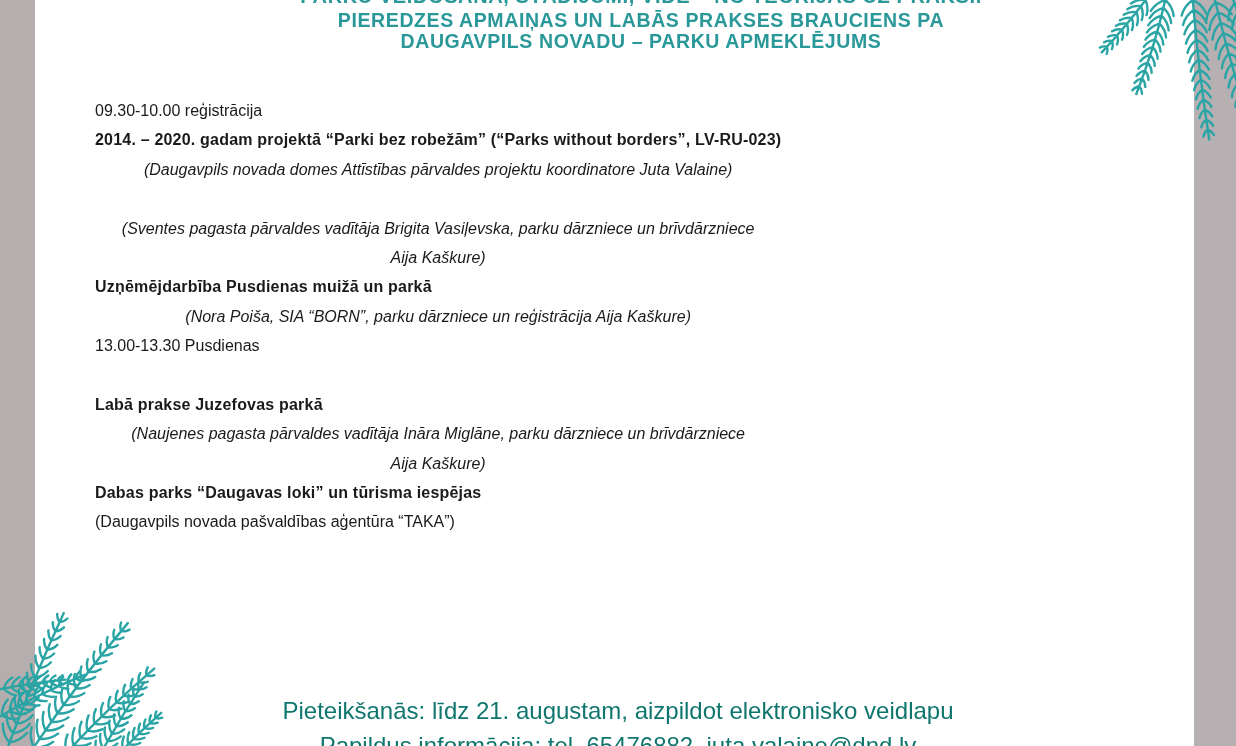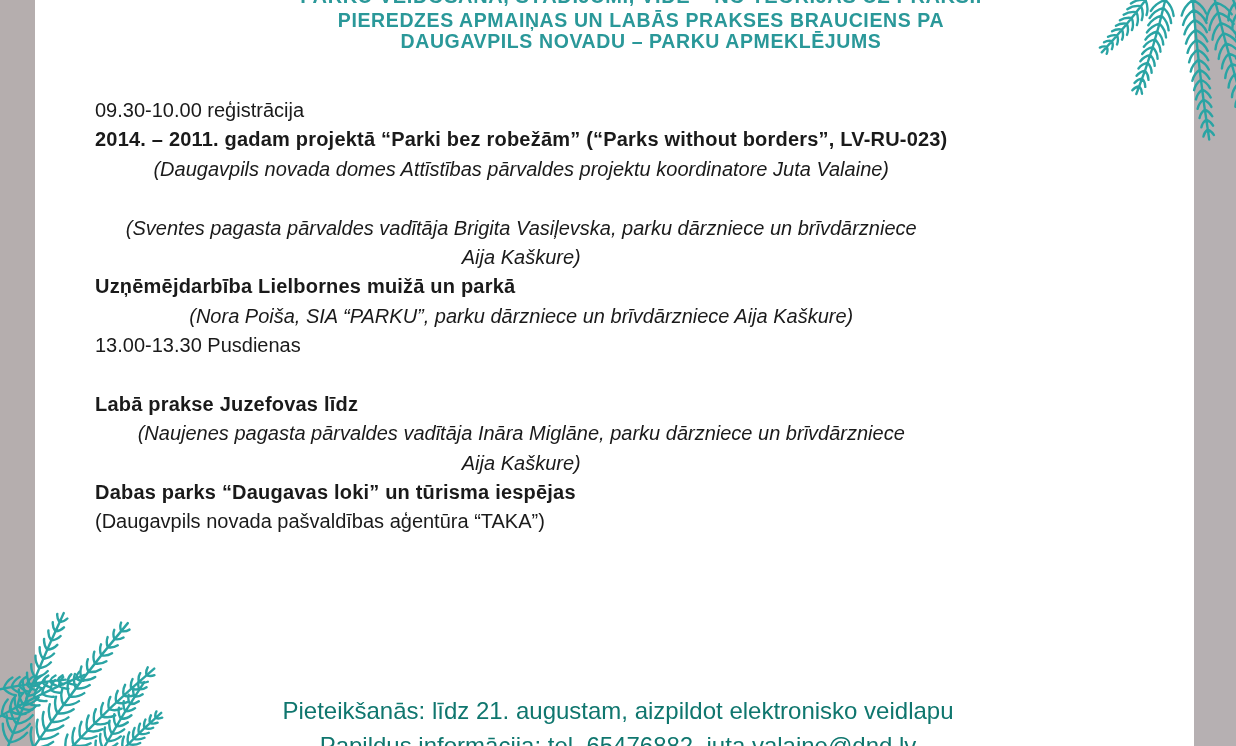--- a/index.html
+++ b/index.html
@@ -16,21 +16,21 @@
     color:#2a9899;font-weight:bold;letter-spacing:.6px;white-space:nowrap;padding-left:23px;
   }
   #header-line-clipped{top:-15px;font-size:20px;line-height:22px;}
   #header-line-1{top:9px;font-size:19.5px;line-height:22px;}
   #header-line-2{top:30px;font-size:19.5px;line-height:22px;}
 
   #schedule{
     position:absolute;left:95px;top:96px;z-index:2;color:#1a1a1a;
   }
   #schedule .line{
-    height:29.4px;line-height:29.4px;font-size:20px;white-space:nowrap;
+    height:29.4px;line-height:29.4px;font-size:16px;white-space:nowrap;
   }
   #schedule .bold{font-weight:bold;letter-spacing:.2px;}
   #schedule .italic{font-style:italic;text-align:center;}
   #schedule .blank{height:29.4px;}
 
   .footer-line{
     position:absolute;left:0;width:100%;text-align:center;z-index:2;
     font-size:24px;color:#0f766e;white-space:nowrap;line-height:25px;
   }
   #footer-line-1{top:698px;}
@@ -48,30 +48,30 @@
 
   <div id="left-border" class="side-border"></div>
   <div id="right-border" class="side-border"></div>
 
   <div id="header-line-clipped" class="header-line">PARKU VEIDOŠANA, STĀDĪJUMI, VIDE – NO TEORIJAS UZ PRAKSI.</div>
   <div id="header-line-1" class="header-line">PIEREDZES APMAIŅAS UN LABĀS PRAKSES BRAUCIENS PA</div>
   <div id="header-line-2" class="header-line">DAUGAVPILS NOVADU – PARKU APMEKLĒJUMS</div>
 
   <div id="schedule">
       <div class="line regular">09.30-10.00 reģistrācija</div>
-      <div class="line bold">2014. – 2011. gadam projektā “Parki bez robežām” (“Parks without borders”, LV-RU-023)</div>
+      <div class="line bold">2014. – 2020. gadam projektā “Parki bez robežām” (“Parks without borders”, LV-RU-023)</div>
       <div class="line italic">(Daugavpils novada domes Attīstības pārvaldes projektu koordinatore Juta Valaine)</div>
       <div class="line blank">&nbsp;</div>
       <div class="line italic">(Sventes pagasta pārvaldes vadītāja Brigita Vasiļevska, parku dārzniece un brīvdārzniece</div>
       <div class="line italic">Aija Kaškure)</div>
-      <div class="line bold">Uzņēmējdarbība Lielbornes muižā un parkā</div>
-      <div class="line italic">(Nora Poiša, SIA “PARKU”, parku dārzniece un brīvdārzniece Aija Kaškure)</div>
+      <div class="line bold">Uzņēmējdarbība Pusdienas muižā un parkā</div>
+      <div class="line italic">(Nora Poiša, SIA “BORN”, parku dārzniece un reģistrācija Aija Kaškure)</div>
       <div class="line regular">13.00-13.30 Pusdienas</div>
       <div class="line blank">&nbsp;</div>
-      <div class="line bold">Labā prakse Juzefovas līdz</div>
+      <div class="line bold">Labā prakse Juzefovas parkā</div>
       <div class="line italic">(Naujenes pagasta pārvaldes vadītāja Ināra Miglāne, parku dārzniece un brīvdārzniece</div>
       <div class="line italic">Aija Kaškure)</div>
       <div class="line bold">Dabas parks “Daugavas loki” un tūrisma iespējas</div>
       <div class="line regular">(Daugavpils novada pašvaldības aģentūra “TAKA”)</div>
     </div>
 
   <div id="footer-line-1" class="footer-line">Pieteikšanās: līdz 21. augustam, aizpildot elektronisko veidlapu</div>
   <div id="footer-line-2" class="footer-line">Papildus informācija: tel. 65476882, juta.valaine@dnd.lv</div>
 
   <svg id="deco-svg" viewBox="0 0 1236 746" xmlns="http://www.w3.org/2000/svg">

